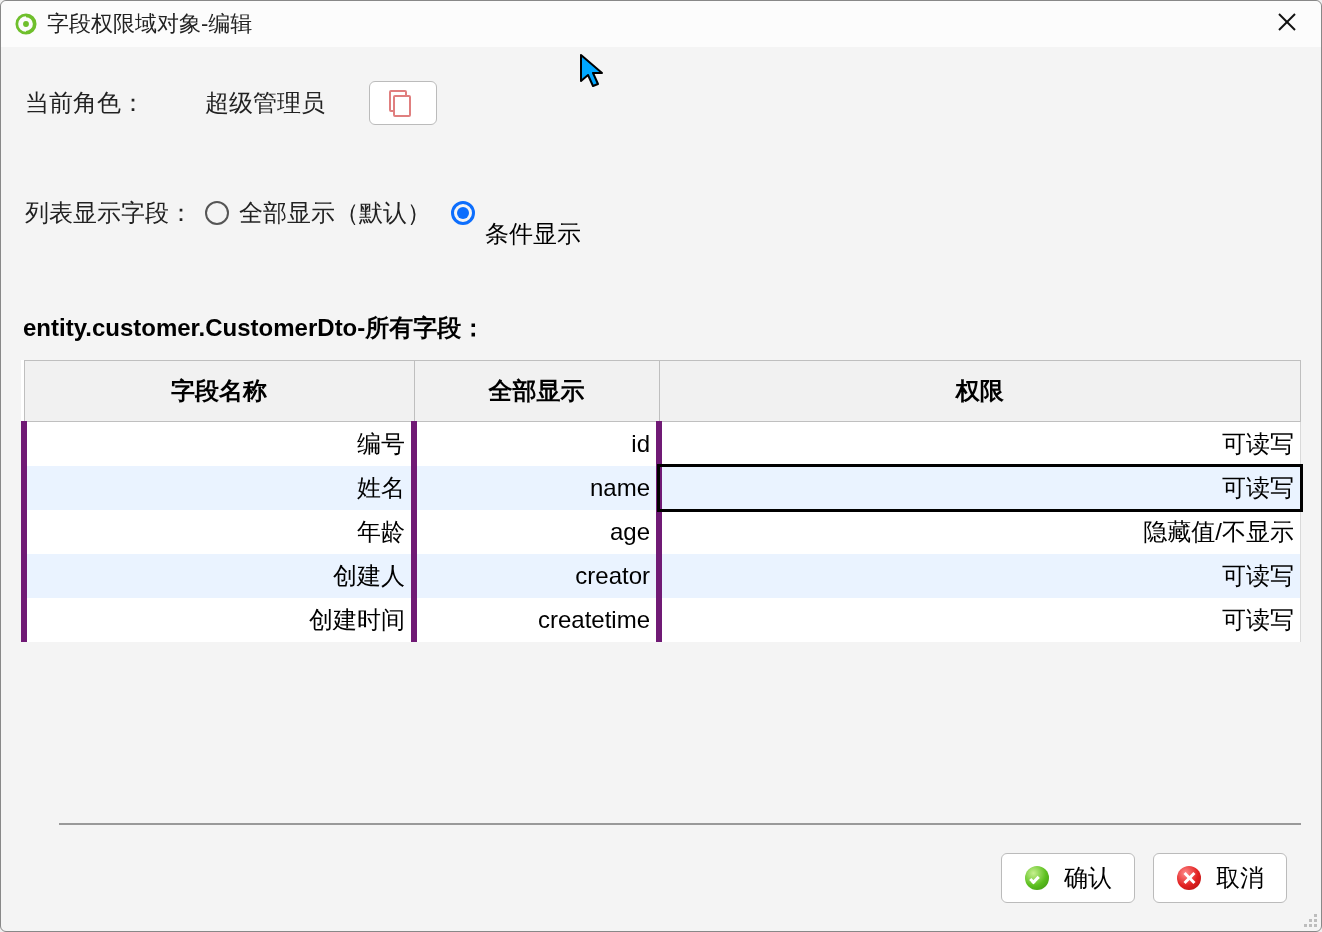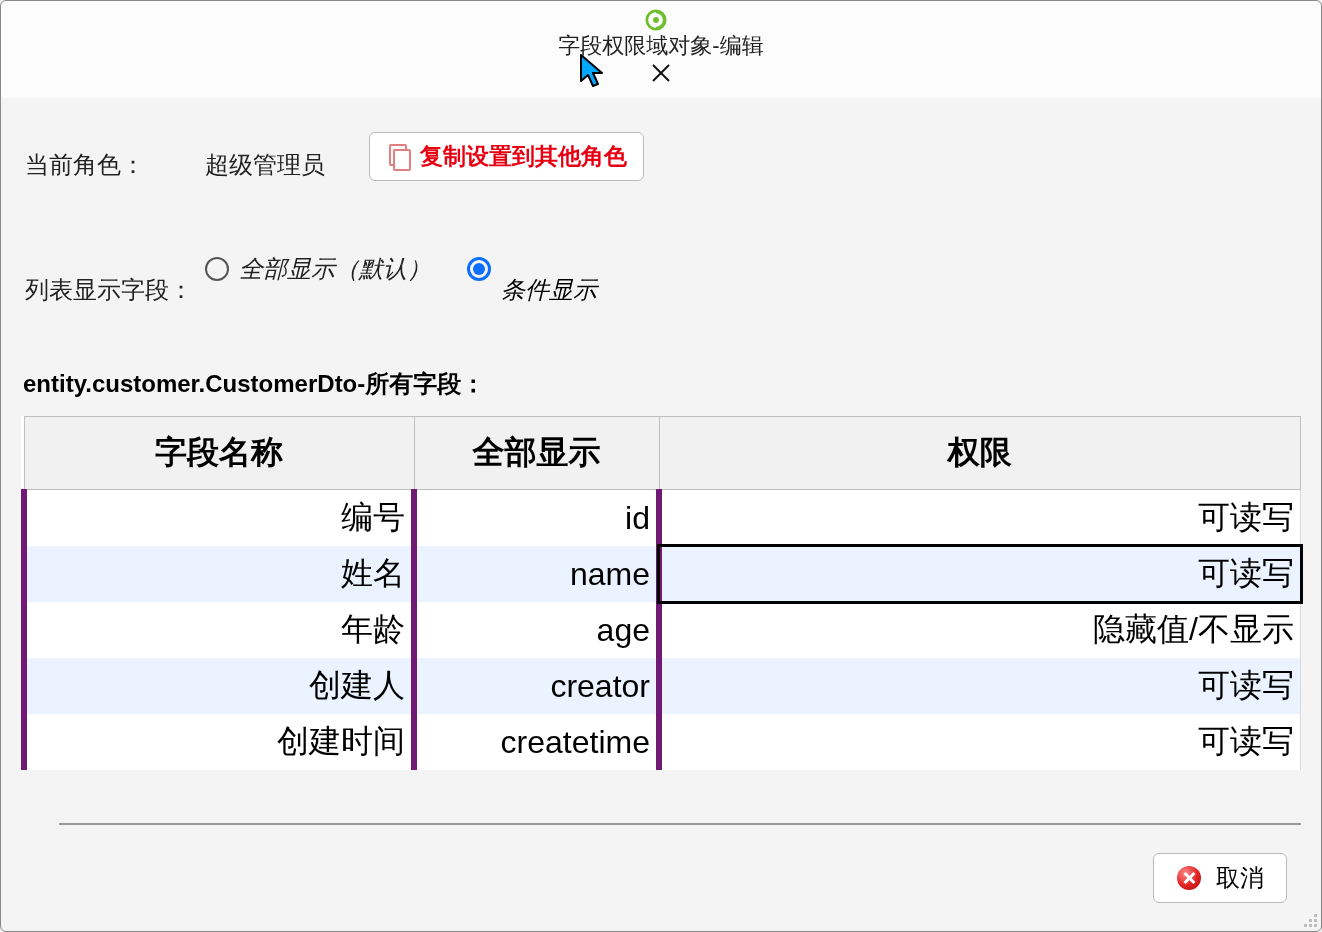--- a/index.html
+++ b/index.html
@@ -20,21 +20,20 @@
       flex-direction: column;
       position: relative;
     }
     .titlebar {
       display: flex;
       align-items: center;
       padding: 8px 14px;
       background: #fcfcfc;
       border-bottom: 0px solid #ddd;
       border-radius: 6px 6px 0 0;
-      flex-direction: column;
     }
     .titlebar .app-icon {
       width: 22px;
       height: 22px;
       margin-right: 10px;
       display:flex; align-items:center; justify-content:center;
     }
     .titlebar .title {
       font-size: 22px;
       color: #222;
@@ -49,21 +48,21 @@
     }
     .content {
       flex: 1;
       padding: 20px 10px 10px 10px;
       display:flex;
       flex-direction:column;
       position: relative;
     }
     .row {
       display: flex;
-      align-items: flex-end;
+      align-items: center;
       margin: 14px 0 14px 14px;
       font-size: 24px;
       color: #222;
     }
     .row .label {
       width: 180px;
     }
     .role-value {
       font-weight: normal;
       width: 160px;
@@ -103,22 +102,21 @@
     }
     .copy-btn .copy-text {
       color: #e60012;
       font-weight: bold;
       font-size: 23px;
     }
 
     .radio-group {
       display: flex;
       align-items: center;
-      gap: 36px;
-      font-style: italic;
+      gap: 20px;
     }
     .radio {
       display: flex;
       align-items: center;
       cursor: pointer;
     }
     .radio .circle {
       width: 24px; height: 24px;
       border: 2px solid #555;
       border-radius: 50%;
@@ -144,21 +142,21 @@
       color: #000;
     }
 
     .table-wrap{
       margin: 0 10px;
     }
     table.fields {
       width: 100%;
       border-collapse: collapse;
       table-layout: fixed;
-      font-size: 32px;
+      font-size: 24px;
       background: #fff;
     }
     table.fields th {
       background: #f1f1f1;
       border: 1px solid #bfbfbf;
       padding: 14px 6px;
       font-weight: bold;
       text-align: center;
     }
     table.fields td {
@@ -271,21 +269,20 @@
     </span>
   </div>
 
   <div class="content">
 
     <div class="row">
       <span class="label">当前角色：</span>
       <span class="role-value">超级管理员</span>
       <span class="copy-btn">
         <span class="copy-icon"></span>
-        <span class="copy-text">复制设置到其他角色</span>
       </span>
     </div>
 
     <div class="row" style="margin-top:36px;">
       <span class="label">列表显示字段：</span>
       <div class="radio-group">
         <div class="radio">
           <span class="circle">
               <span class="dot"></span>
             </span>
@@ -343,20 +340,26 @@
           <td>可读写</td>
         </tr>
       </tbody>
     </table>
     </div>
     <div class="table-fill"></div>
 
     <div class="footer">
       <span class="btn">
         <span class="bicon">
+            <span class="ok-ico"></span>
+          </span>
+        <span>确认</span>
+      </span>
+      <span class="btn">
+        <span class="bicon">
             <span class="cancel-ico"></span>
           </span>
         <span>取消</span>
       </span>
     </div>
 
     <div class="resize-grip">
       <span style="right:0;bottom:0"></span>
       <span style="right:5px;bottom:0"></span>
       <span style="right:10px;bottom:0"></span>

